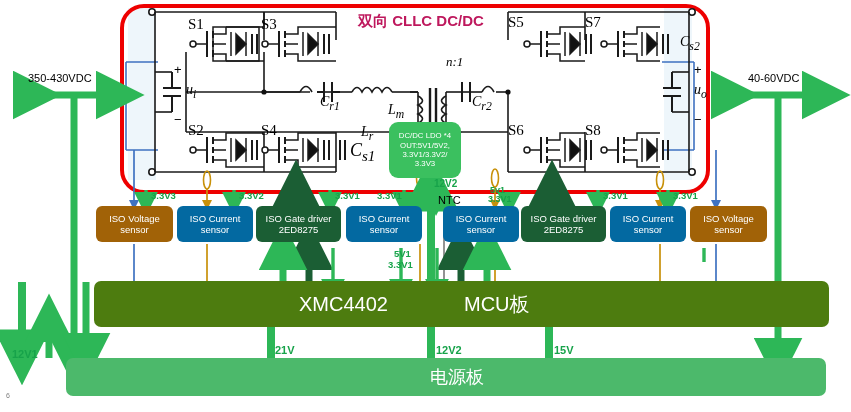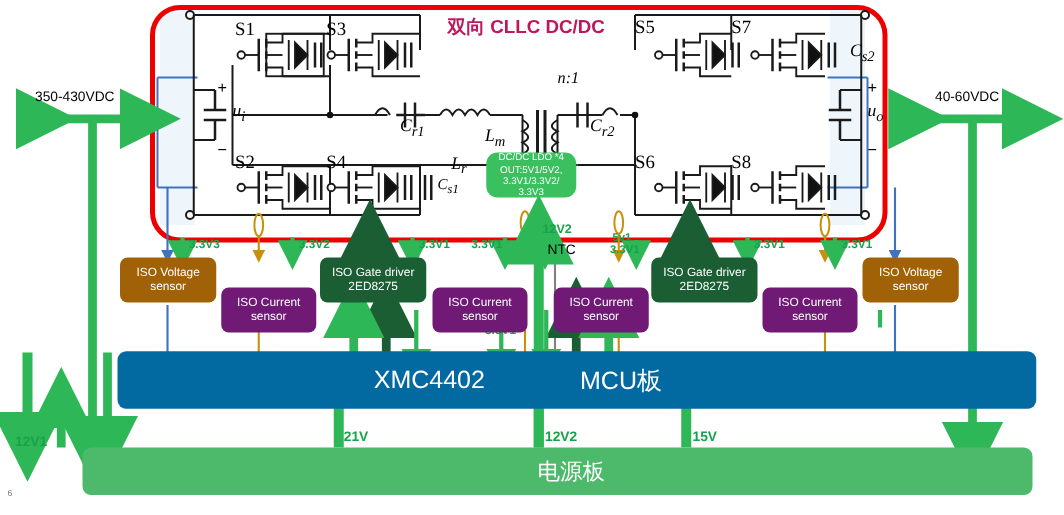--- a/index.html
+++ b/index.html
@@ -7,25 +7,25 @@
        font-family:"Liberation Sans", sans-serif;}
   #stage{position:absolute;left:0;top:0;width:851px;height:412px;}
   .abs{position:absolute;}
   svg{display:block;}
   
   .box{position:absolute;box-sizing:border-box;display:flex;flex-direction:column;
        align-items:center;justify-content:center;text-align:center;color:#fff;}
   .sensor{border-radius:6px;font-size:9.5px;line-height:11px;height:36px;}
   .sensor .l1,.sensor .l2{display:block;white-space:nowrap;}
   .iso-volt{background:#a16207;}
-  .iso-curr{background:#701a75;margin-top:24px;}
+  .iso-curr{background:#0369a1;}
   .iso-gate{background:#1b5e34;}
   .ldo{background:#3bc05f;border-radius:9px;font-size:7.8px;line-height:9.4px;
        padding:2px 3px;}
-  .mcu{background:#0369a1;border-radius:7px;font-size:20px;font-weight:400;
+  .mcu{background:#4d7c0f;border-radius:7px;font-size:20px;font-weight:400;
        color:#fff;flex-direction:row;justify-content:space-around;}
   .mcu span{display:inline-block;}
   .power{background:#4cb96b;border-radius:7px;font-size:18px;color:#fff;padding-left:22px;}
   .fan{background:#bfbfbf;color:#ffffff;font-size:11px;border-radius:1px;}
   .vlabel{position:absolute;font-size:11px;color:#000;white-space:nowrap;}
   .glabel{position:absolute;font-size:9.5px;color:#17a34a;font-weight:bold;
           white-space:nowrap;}
   .glabel.sm{font-size:9px;}
   .blk{position:absolute;font-size:10.5px;color:#000;white-space:nowrap;}
   .title-cn{position:absolute;color:#be185d;font-weight:bold;font-size:15px;
@@ -393,40 +393,40 @@
   </div>
   <div class="blk" style="left:361px;top:92px;font-size:14px;font-style:italic;font-family:'Liberation Serif',serif;margin-top:32px;">
     <span>L</span><sub>r</sub>
   </div>
   <div class="blk" style="left:388px;top:102px;font-size:14px;font-style:italic;font-family:'Liberation Serif',serif;">
     <span>L</span><sub>m</sub>
   </div>
   <div class="blk" style="left:472px;top:94px;font-size:14px;font-style:italic;font-family:'Liberation Serif',serif;">
     <span>C</span><sub>r2</sub>
   </div>
-  <div class="blk" style="left:350px;top:140px;font-size:12px;font-style:italic;font-family:'Liberation Serif',serif;">
+  <div class="blk" style="left:350px;top:140px;font-size:18px;font-style:italic;font-family:'Liberation Serif',serif;">
     <span>C</span><sub>s1</sub>
   </div>
   <div class="blk" style="left:680px;top:34px;font-size:14px;font-style:italic;font-family:'Liberation Serif',serif;">
     <span>C</span><sub>s2</sub>
   </div>
   <div class="blk" style="left:446px;top:54px;font-size:13px;font-style:italic;font-family:'Liberation Serif',serif;">n:1</div>
 
   <div class="blk" style="left:174px;top:62px;font-size:13px;">+</div>
   <div class="blk" style="left:174px;top:112px;font-size:13px;">−</div>
   <div class="blk" style="left:186px;top:82px;font-size:14px;font-style:italic;font-family:'Liberation Serif',serif;">
     <span>u</span><sub>i</sub>
   </div>
   <div class="blk" style="left:694px;top:62px;font-size:13px;">+</div>
   <div class="blk" style="left:694px;top:112px;font-size:13px;">−</div>
   <div class="blk" style="left:694px;top:82px;font-size:14px;font-style:italic;font-family:'Liberation Serif',serif;">
     <span>u</span><sub>o</sub>
   </div>
 
-  <div class="box ldo" style="left:389px;top:122px;width:72px;height:36px;">
+  <div class="box ldo" style="left:389px;top:122px;width:72px;height:56px;">
     <span>DC/DC LDO *4</span>
     <span>OUT:5V1/5V2,</span>
     <span>3.3V1/3.3V2/</span>
     <span>3.3V3</span>
   </div>
   <div class="glabel" style="left:434px;top:178px;font-size:10px;">12V2</div>
 
   <div class="glabel" style="left:151px;top:190px;">3.3V3</div>
   <div class="glabel" style="left:239px;top:190px;">3.3V2</div>
   <div class="glabel" style="left:335px;top:190px;">3.3V1</div>

